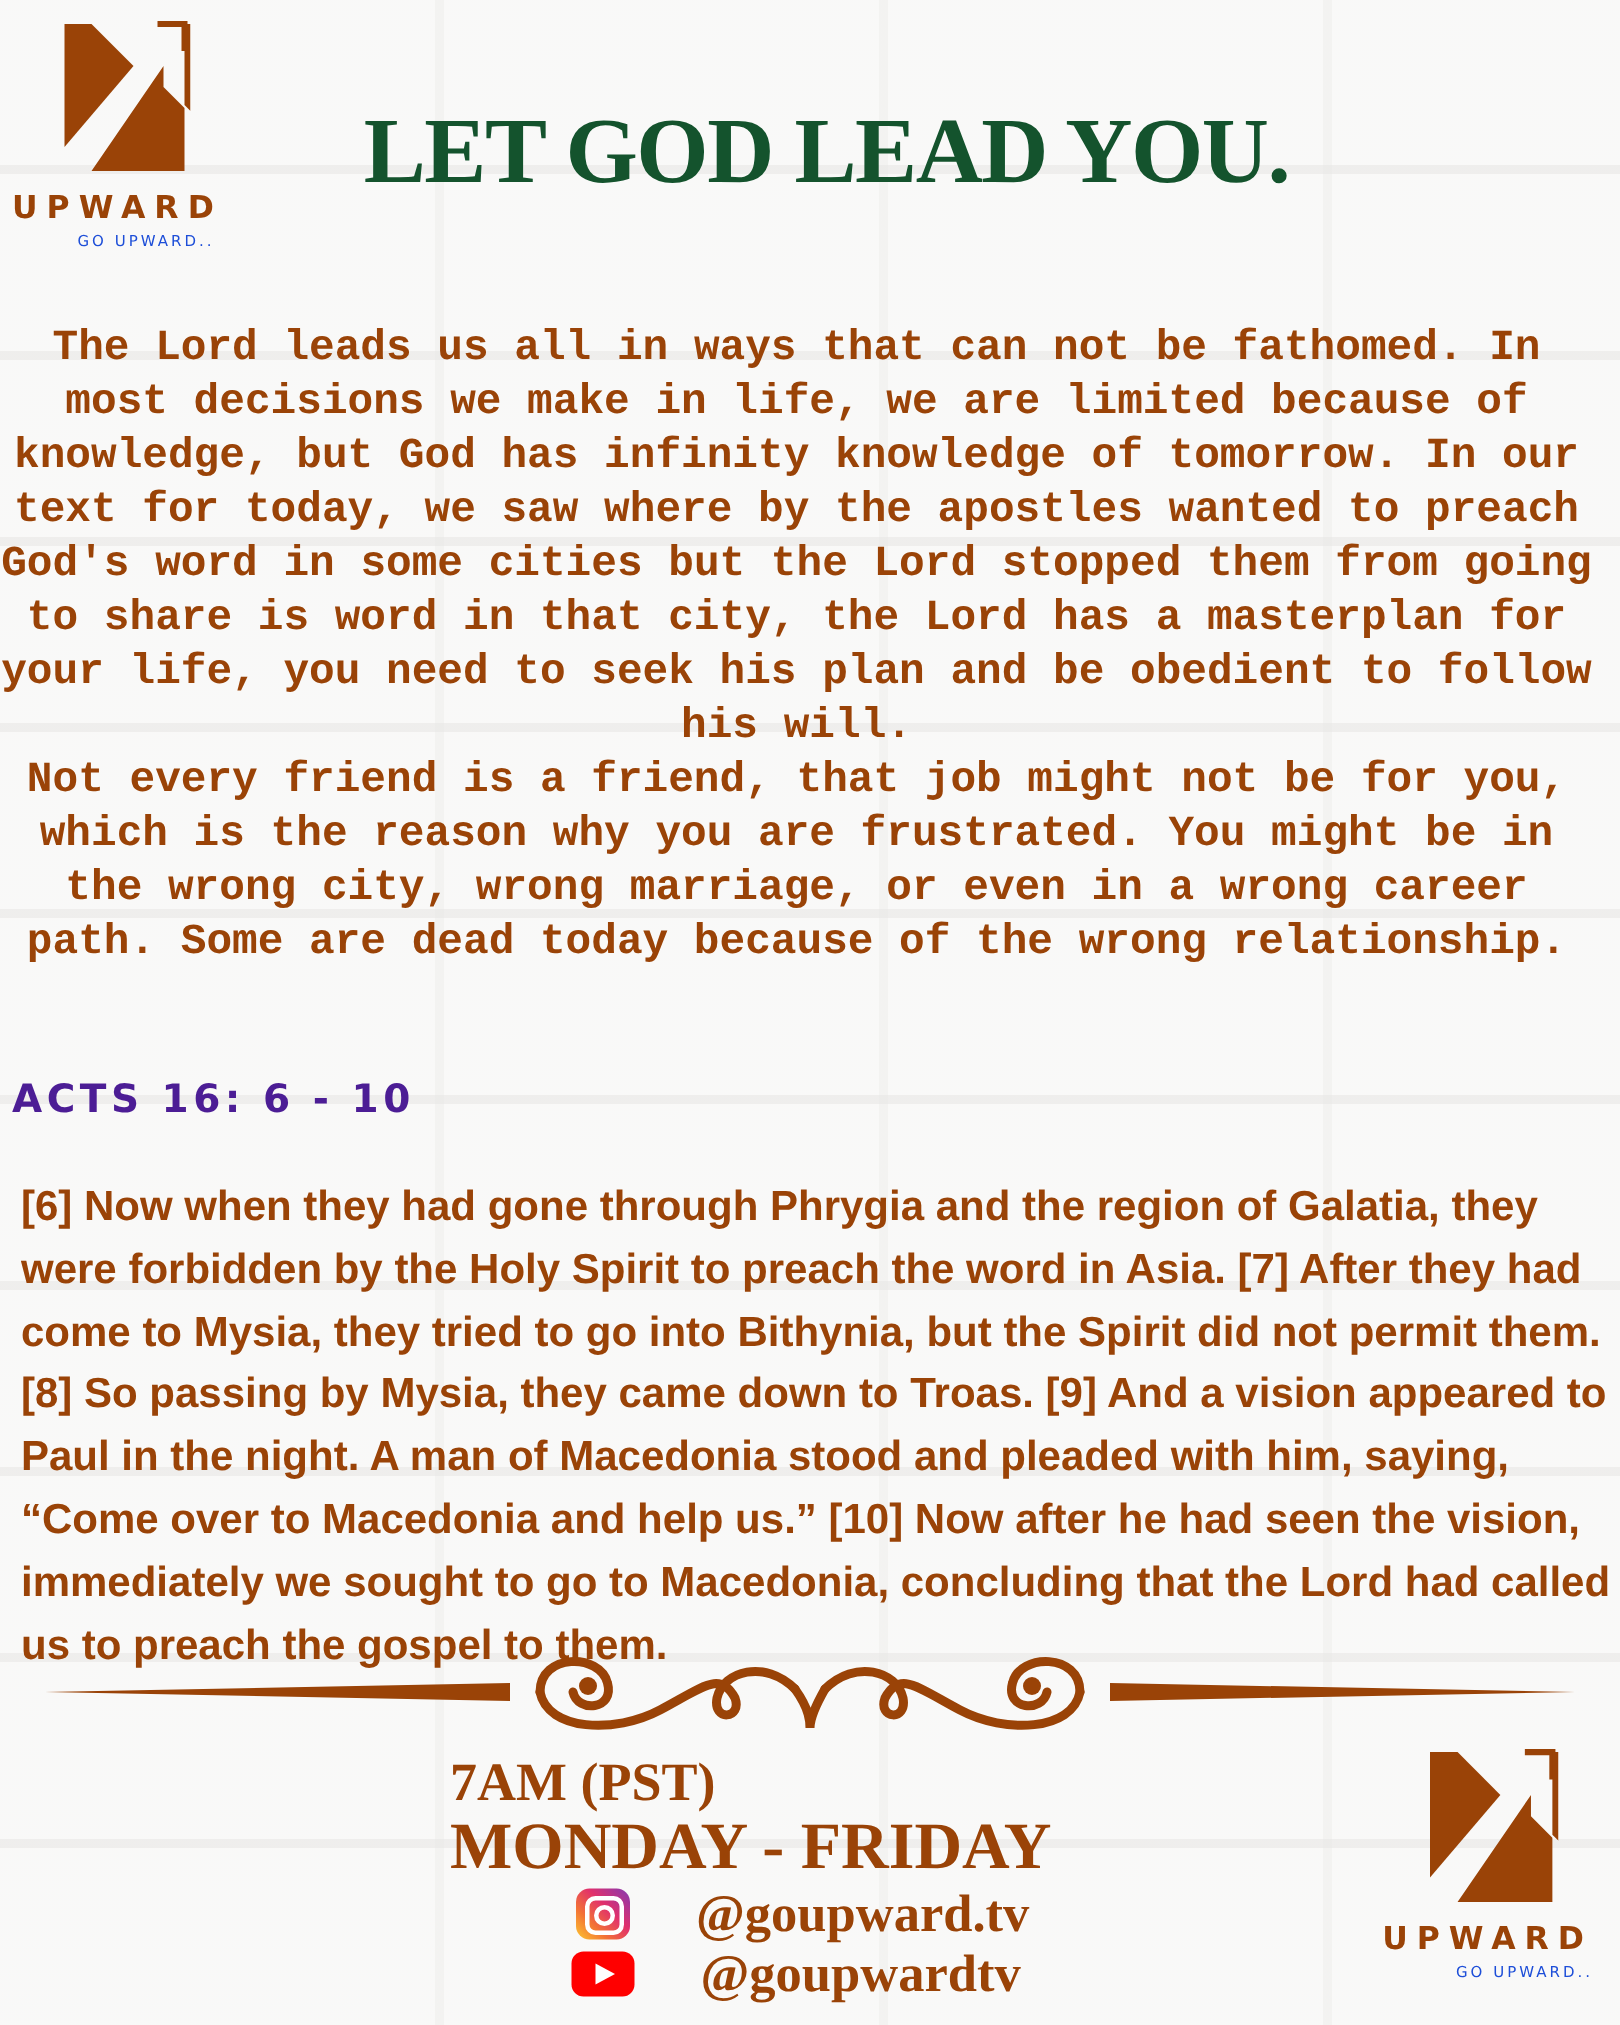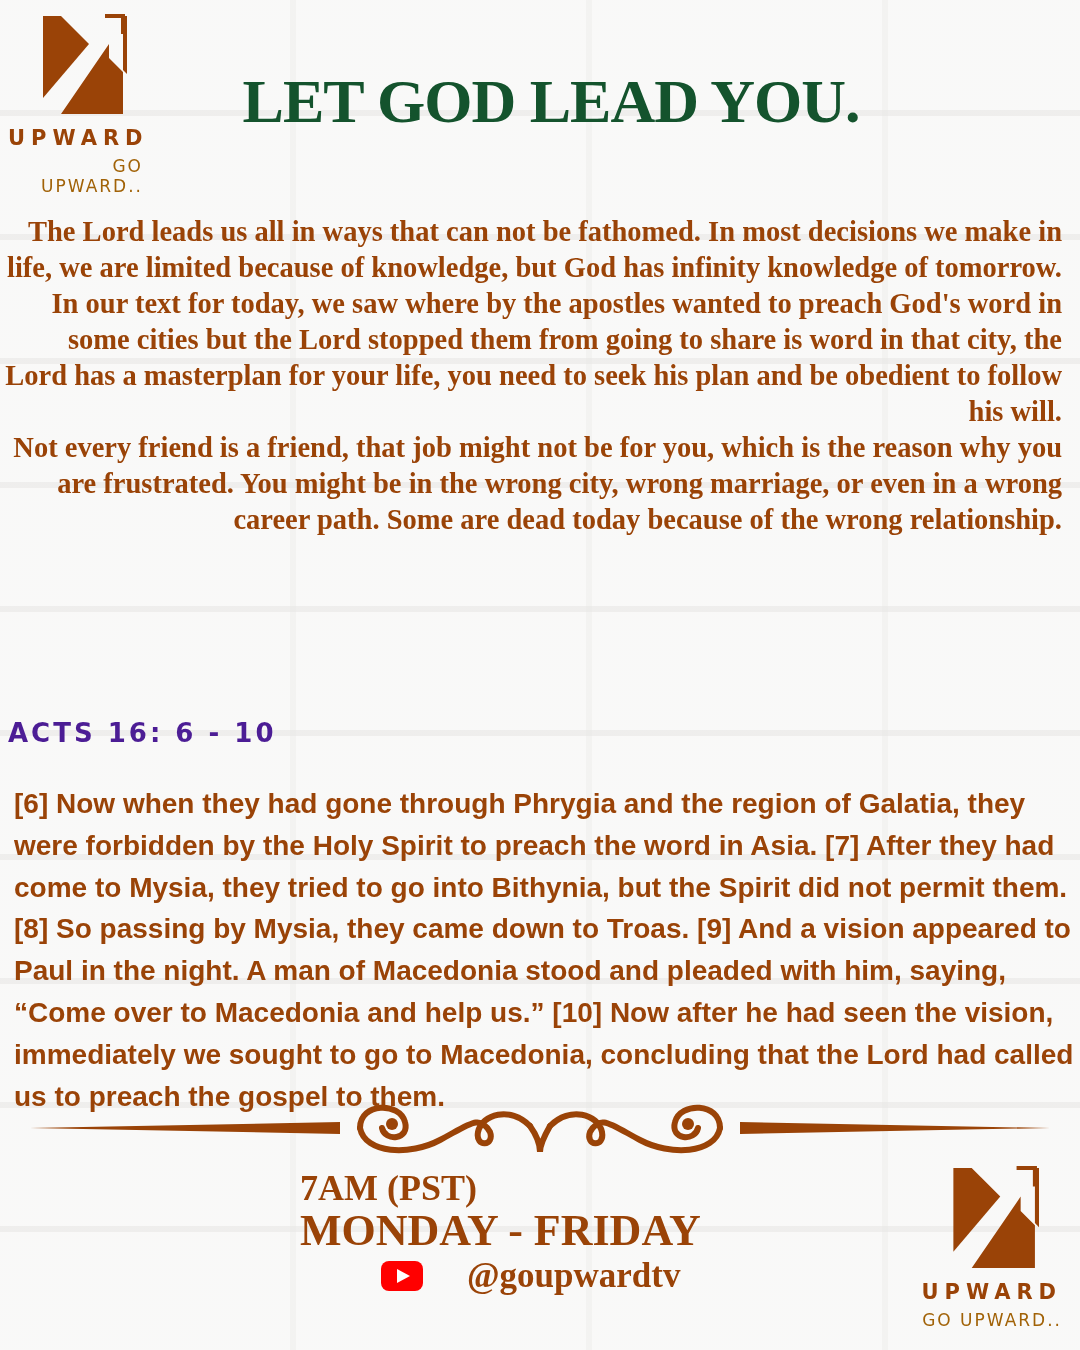--- a/index.html
+++ b/index.html
@@ -17,30 +17,30 @@
   .logo-top { left: 8px; top: 14px; width: 135px; }
   .logo-bottom { left: 912px; top: 1166px; width: 150px; }
   .logo svg { display: block; margin: 0 auto; }
   .logo .brand {
     font-family: "DejaVu Sans", "Liberation Sans", sans-serif;
     font-weight: bold; font-size: 21px; letter-spacing: 6px; color: #9a4307;
     margin-top: 12px;
   }
   .logo .tag {
     font-family: "DejaVu Sans", "Liberation Sans", sans-serif;
-    font-size: 17px; letter-spacing: 2px; color: #a16207; margin-top: 6px;
+    font-size: 10px; letter-spacing: 2px; color: #1d4ed8; margin-top: 6px;
   }
   .title {
     position: absolute; left: 0; right: 0; top: 66px; text-align: center;
     font-family: "Liberation Serif", "DejaVu Serif", serif;
     font-weight: bold; font-size: 62px; letter-spacing: -1px; color: #14532d; padding-left: 22px;
   }
   .devotional {
-    position: absolute; left: 0; width: 1062px; top: 214px; text-align: right;
-    font-family: Liberation Serif, serif;
+    position: absolute; left: 0; width: 1062px; top: 214px; text-align: center;
+    font-family: Liberation Mono, monospace;
     font-weight: bold; font-size: 28.5px; line-height: 36px; color: #9a4307;
   }
   .devotional p { margin: 0; }
   .scripture-ref {
     position: absolute; left: 8px; top: 718px;
     font-family: "DejaVu Sans", "Liberation Sans", sans-serif;
     font-weight: bold; font-size: 26px; letter-spacing: 3px; color: #4c1d95;
   }
   .scripture {
     position: absolute; left: 14px; width: 1066px; top: 783px;
@@ -118,20 +118,24 @@
   <circle cx="658" cy="32" r="6" fill="#9a4307"></circle>
 </svg>
 
 <div class="schedule">
   <div class="time">7AM (PST)</div>
   <div class="days">MONDAY -  FRIDAY</div>
 </div>
 
 <div class="social">
   <div class="social-row">
+    <span class="ig-icon"></span>
+    <span class="handle">@goupward.tv</span>
+  </div>
+  <div class="social-row">
     <span class="yt-icon"></span>
     <span class="handle">@goupwardtv</span>
   </div>
 </div>
 
 <div class="logo logo-bottom">
   <svg width="104" height="102" viewBox="0 0 102 100">
     <polygon points="18,2 36,2 64,30 18,84" fill="#9a4307"></polygon>
     <polygon points="36,100 98,100 98,58 84,44 84,30" fill="#9a4307"></polygon>
     <polyline points="80,2 98,2 98,20" fill="none" stroke="#9a4307" stroke-width="4"></polyline>

